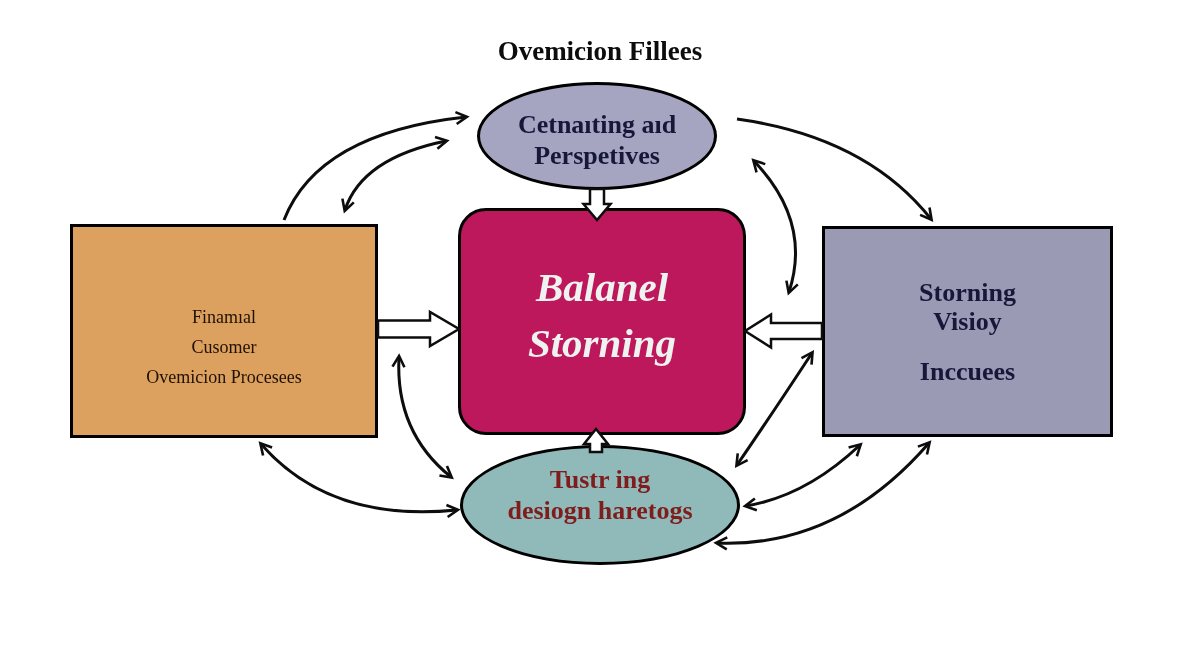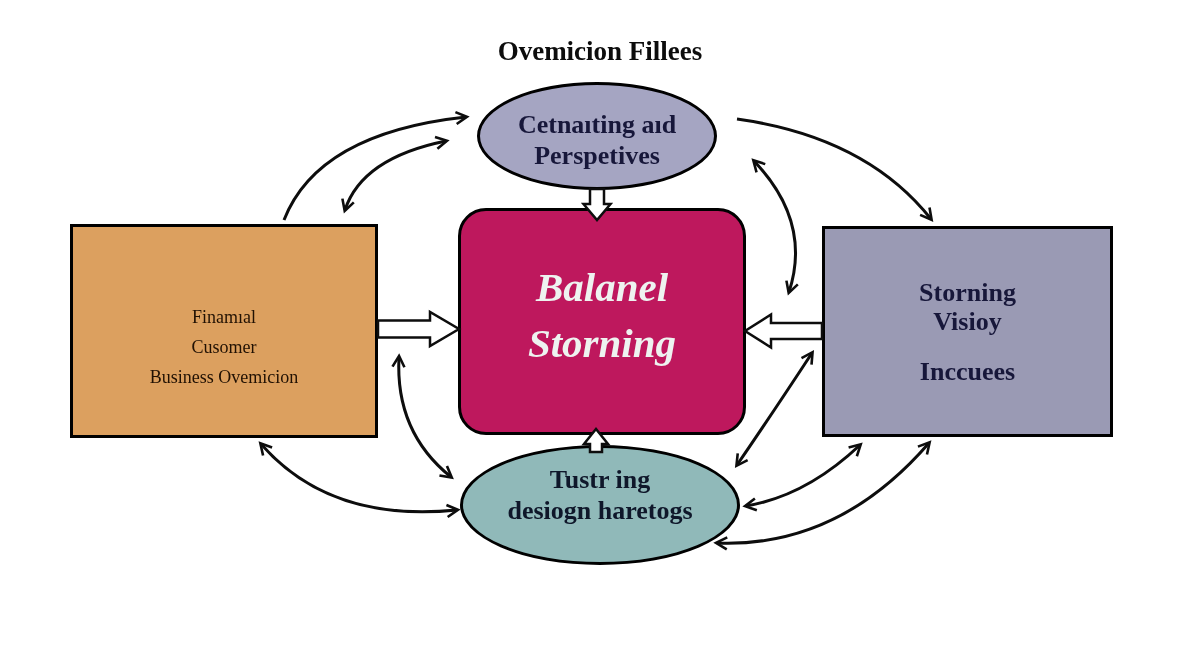--- a/index.html
+++ b/index.html
@@ -12,21 +12,21 @@
     display:flex;flex-direction:column;align-items:center;justify-content:center;
     text-align:center;z-index:2;
   }
   .ellipse{border-radius:50%;}
   .ln{display:block;}
   
   #top-ellipse{left:477px;top:82px;width:240px;height:108px;padding-top:8px;}
   #top-ellipse .ln{font-size:26px;font-weight:bold;color:#17173a;line-height:31px;}
   
   #bottom-ellipse{left:460px;top:445px;width:280px;height:120px;padding-bottom:20px;}
-  #bottom-ellipse .ln{font-size:26px;font-weight:bold;color:#0f172a;line-height:31px;}
+  #bottom-ellipse .ln{font-size:26px;font-weight:bold;color:#7f1d1d;line-height:31px;}
   
   #center-box{left:458px;top:208px;width:288px;height:227px;padding-bottom:14px;}
   #center-box .ln{font-size:41px;font-weight:bold;font-style:italic;color:#eef3f0;line-height:56px;}
   
   #left-box{left:70px;top:224px;width:308px;height:214px;padding-top:32px;}
   #left-box .ln{font-size:18px;font-weight:normal;color:#211103;line-height:30px;}
   
   #right-box{left:822px;top:226px;width:291px;height:211px;padding-bottom:0;}
   #right-box .ln{font-size:26px;font-weight:bold;color:#17173a;line-height:29px;}
   #right-box .group-gap{height:21px;}
@@ -48,21 +48,21 @@
   <div class="float-label" id="top-label">Ovemicion Fillees</div>
 
   <div class="node ellipse" id="top-ellipse" style="background: rgb(165, 165, 194);">
     <span class="ln">Cetnaıting aıd</span>
     <span class="ln">Perspetives</span>
   </div>
 
   <div class="node" id="left-box" style="background: rgb(220, 160, 95);">
     <span class="ln">Finamıal</span>
     <span class="ln">Cusomer</span>
-    <span class="ln">Business Ovemicion</span>
+    <span class="ln">Ovemicion Procesees</span>
   </div>
 
   <div class="node" id="center-box" style="background: #be185d; border-radius: 28px;">
     <span class="ln">Balanel</span>
     <span class="ln">Storning</span>
   </div>
 
   <div class="node" id="right-box" style="background: rgb(154, 154, 180);">
     <span class="ln">Storning</span>
     <span class="ln">Visioy</span>

